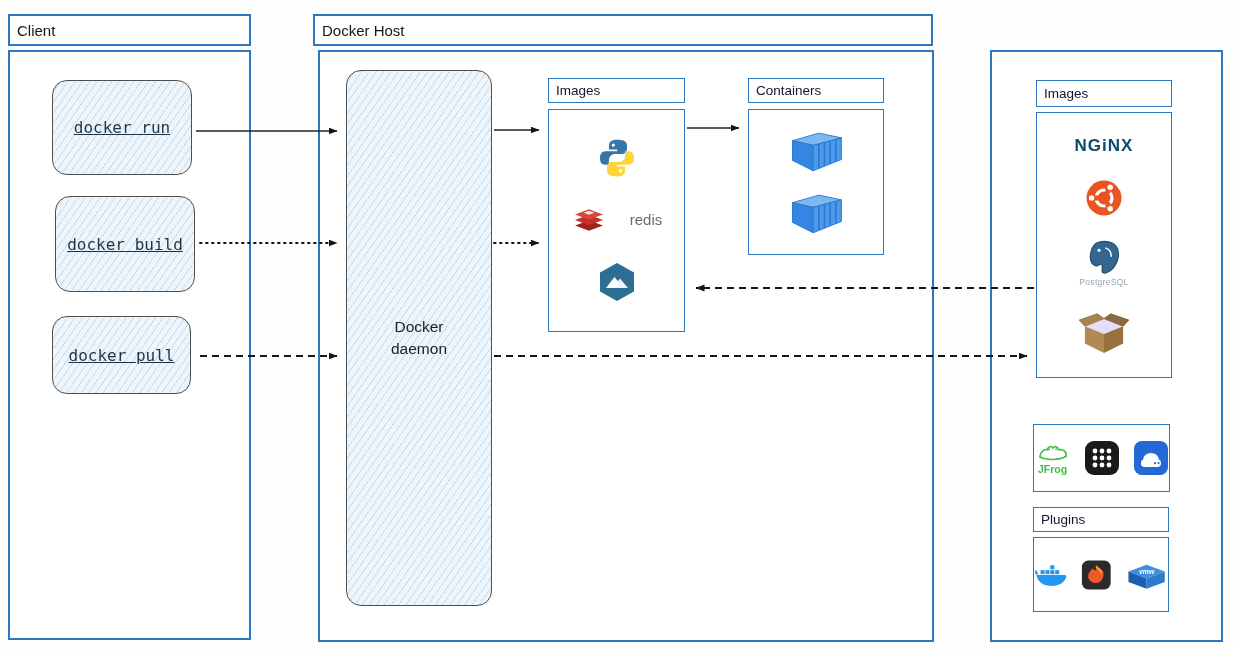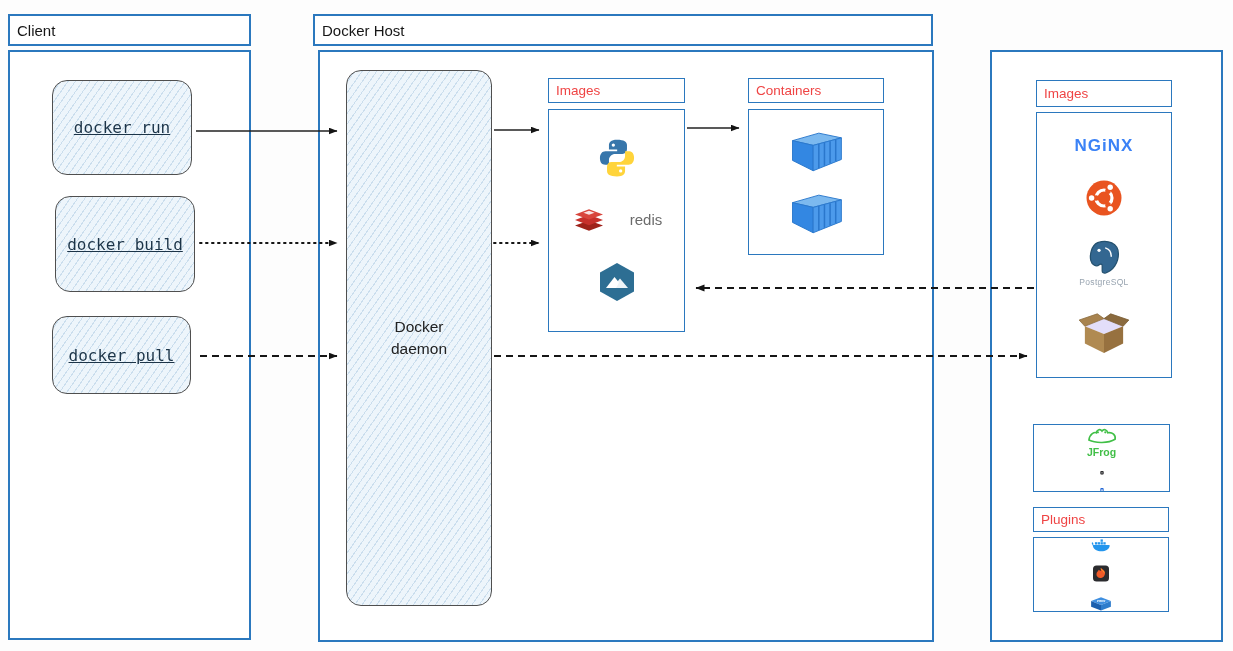--- a/index.html
+++ b/index.html
@@ -8,44 +8,44 @@
     font-family:"Liberation Sans",sans-serif;color:#1b1b1b;
   }
   
   .frame{position:absolute;border:2px solid #2b78be;background:#ffffff;box-sizing:border-box;}
   .frame-title{
     position:absolute;border:2px solid #2b78be;background:#ffffff;box-sizing:border-box;
     display:flex;align-items:center;padding:14px 7px;font-size:15px;color:#161616;
   }
   .panel-title{
     position:absolute;border:1.5px solid #2b78be;background:#ffffff;box-sizing:border-box;
-    display:flex;align-items:center;padding:9px 7px;font-size:13.5px;color:#ef4444;
+    display:flex;align-items:center;padding:9px 7px;font-size:13.5px;color:#0f172a;
   }
   .panel-body{
     position:absolute;border:1.5px solid #2b78be;background:#ffffff;box-sizing:border-box;
     display:flex;
   }
   .col{flex-direction:column;justify-content:space-evenly;align-items:center;}
-  .row{flex-direction:column;justify-content:center;align-items:center;gap:13px;}
+  .row{flex-direction:row;justify-content:center;align-items:center;gap:13px;}
   
   .sketch{
     position:absolute;box-sizing:border-box;border:1.4px solid #4f4f4f;border-radius:15px;
     background-color:#edf5fb;
     background-image:repeating-linear-gradient(125deg,rgba(122,168,206,0.30) 0px,rgba(122,168,206,0.30) 1px,transparent 1px,transparent 6px);
     display:flex;align-items:center;justify-content:center;
   }
   .cmdtext{font-family:"DejaVu Sans Mono","Liberation Mono",monospace;font-size:16px;color:#1c3448;text-decoration:underline;}
   .daemon-label{font-size:15.5px;color:#222;text-align:center;line-height:1.45;width:70px;}
   
   .arrows{position:absolute;left:0;top:0;z-index:30;pointer-events:none;}
   .arrows .solid{stroke:#222;stroke-width:1.7;}
   .arrows .dotted{stroke:#161616;stroke-width:2;stroke-dasharray:1.6 4.4;stroke-linecap:round;}
   .arrows .dashed{stroke:#161616;stroke-width:2;stroke-dasharray:7 5;}
   
-  .nginx-text{font-weight:bold;font-size:17px;letter-spacing:1px;color:#3b82f6;}
+  .nginx-text{font-weight:bold;font-size:17px;letter-spacing:1px;color:#0c4a6e;}
   .redis-wrap{display:flex;align-items:center;gap:23px;}
   .redis-text{font-size:15px;color:#6b6b6b;}
   .logo-item{display:flex;flex-direction:column;align-items:center;gap:1px;}
   .pg-text{font-size:8.5px;color:#98a4b0;letter-spacing:.3px;}
   .jfrog-text{font-size:10.5px;font-weight:bold;color:#41bf47;margin-top:-2px;}
   svg{display:block;}
 </style>
 </head>
 <body>
 

